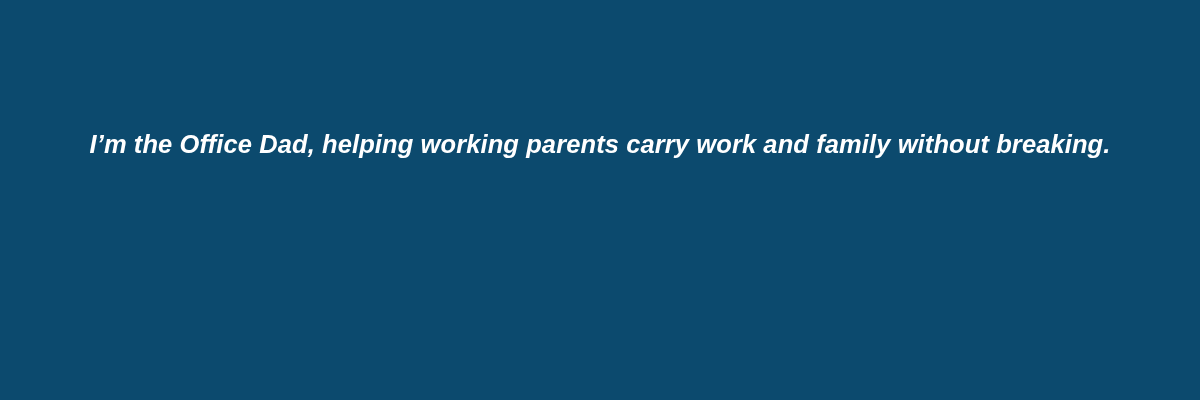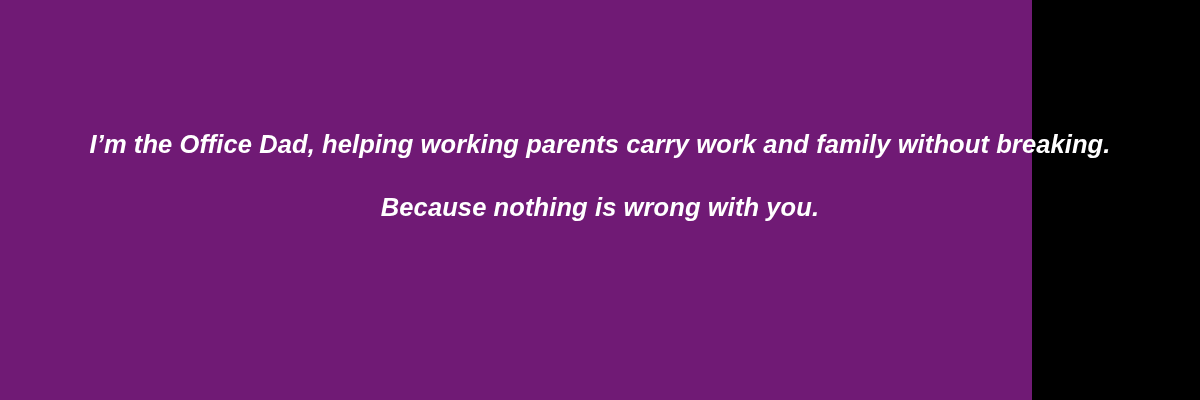--- a/index.html
+++ b/index.html
@@ -12,23 +12,23 @@
     width: 1200px;
     height: 400px;
     overflow: hidden;
     background: #000000;
     font-family: "Liberation Sans", "DejaVu Sans", sans-serif;
   }
 
   #statement-card {
     position: relative;
     box-sizing: border-box;
-    width: 1032px;
+    width: 1200px;
     height: 400px;
-    background: #701a75;
+    background: #0c4a6e;
   }
 
   #statement-block {
     position: absolute;
     left: 0;
     top: 113px;
     width: 1200px;
     padding: 0 40px;
     box-sizing: border-box;
     text-align: center;
@@ -50,18 +50,17 @@
 </style>
 </head>
 <body>
 
 <div id="statement-card">
 
   <div id="statement-block">
 
     <p class="statement-line">I’m the Office Dad, helping working parents carry work and family without breaking.</p>
 
-    <p class="statement-line">Because nothing is wrong with you.</p>
 
 
   </div>
 
 </div>
 
 </body></html>

